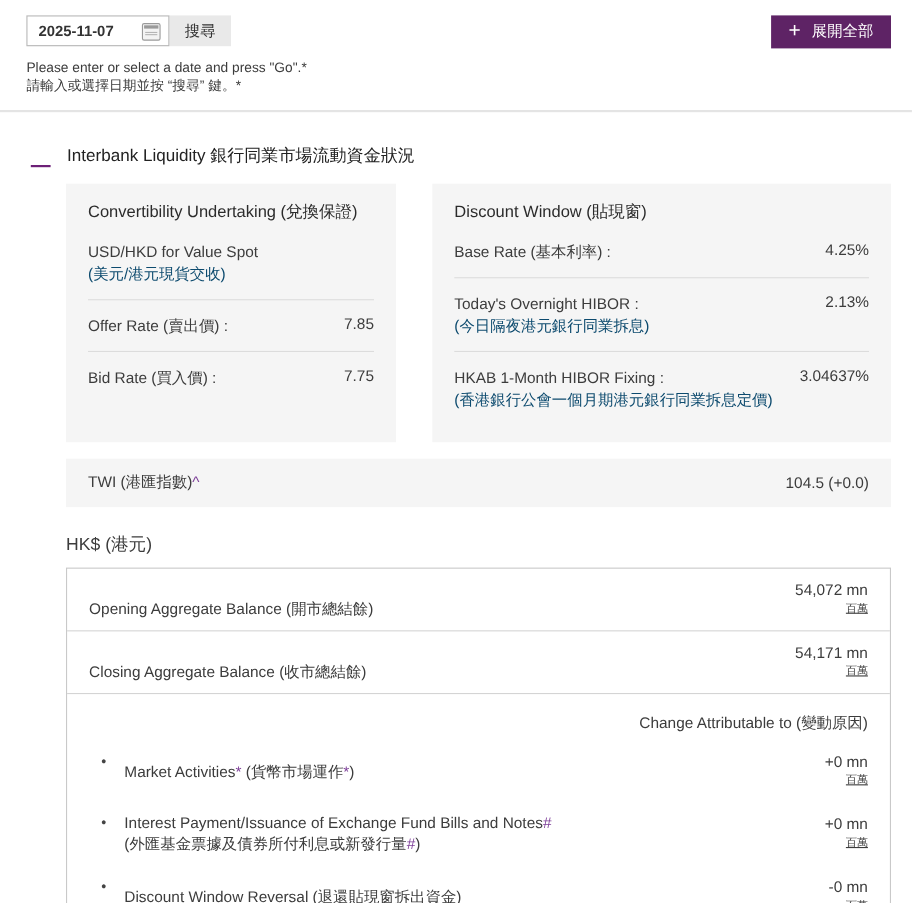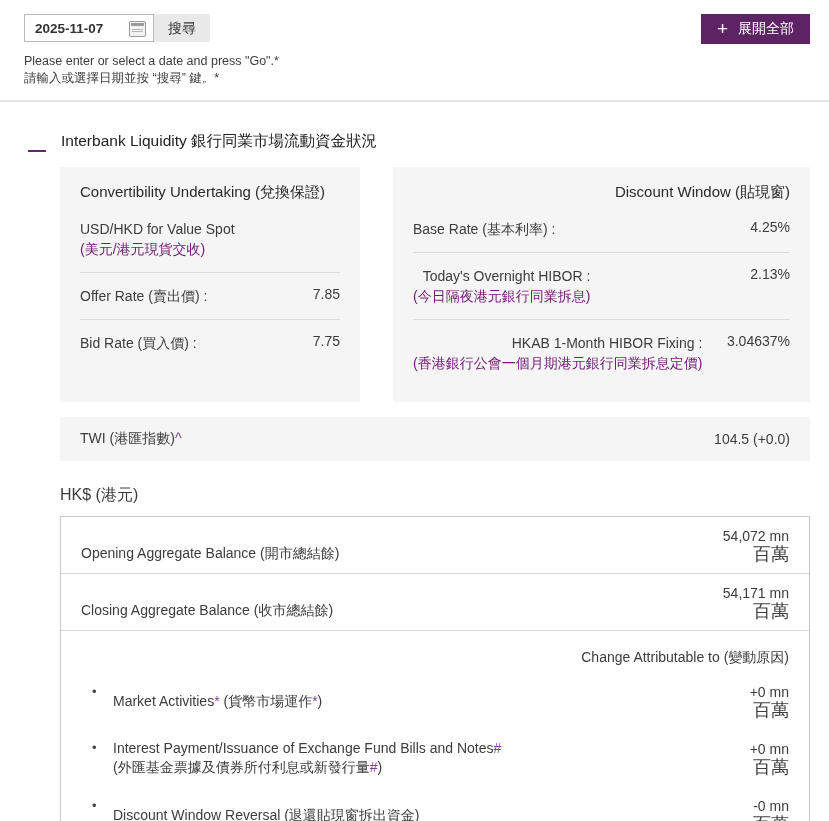--- a/index.html
+++ b/index.html
@@ -26,38 +26,38 @@
   .page-divider{border:none;border-top:2px solid #e4e4e4;margin:13px 0 0;}
   
   .section-header{display:flex;align-items:flex-end;gap:15px;margin:29px 0 0 28px;}
   .section-dash{width:18px;height:2px;background:#6d2077;flex:0 0 auto;}
   .section-title{font-size:15.5px;font-weight:500;color:#222;margin:0;}
   
   .content{margin:15px 19px 0 60px;width:750px;box-sizing:border-box;}
   .panels{display:flex;gap:33px;}
   .panel{background:#f5f5f5;padding:16px 20px;box-sizing:border-box;min-height:201px;}
   .panel-cu{width:300px;}
-  .panel-dw{flex:1;text-align:right;}
+  .panel-dw{flex:1;}
   .p-title{font-size:15px;color:#2b2b2b;margin-bottom:17px;}
   .p-sub{line-height:20px;margin-bottom:13px;}
-  .p-sub .zh,.lbl-zh{color:#701a75;}
+  .p-sub .zh,.lbl-zh{color:#0c4a6e;}
   .p-row{display:flex;justify-content:space-between;align-items:flex-start;padding:13px 0;border-top:1px solid #dcdcdc;}
   .p-row.no-top{border-top:none;padding-top:0;}
   .p-row .lbl{line-height:20px;}
   .p-row .val{white-space:nowrap;padding-left:12px;}
   
   .twi-row{margin-top:15px;background:#f5f5f5;display:flex;justify-content:space-between;align-items:center;padding:13px 20px;}
   .fn{color:#7d3f98;text-decoration:none;cursor:pointer;}
   
   .currency-note{text-align:left;font-size:16px;margin:24px 0 10px;}
   
   .balance-table{border:1px solid #c9c9c9;background:#fff;}
   .bt-row{display:flex;justify-content:space-between;align-items:flex-end;padding:10px 20px;border-bottom:1px solid #d4d4d4;min-height:33px;}
   .val-block{text-align:right;line-height:18px;white-space:nowrap;padding-left:14px;}
-  .val-block .unit{font-size:18px;}
+  .val-block .unit{font-size:10px;text-decoration:underline;}
   .change-section{padding:8px 0 12px;}
   .change-header{padding:10px 20px 6px;text-align:right;}
   .change-item{display:flex;align-items:center;padding:10px 20px 10px 20px;}
   .bullet{width:12px;margin-left:11px;flex:0 0 auto;font-size:13px;color:#444;align-self:flex-start;padding-top:1px;}
   .ci-label{flex:1;line-height:19px;padding-left:9px;}
 </style>
 </head>
 <body>
 
 <div class="topbar">

